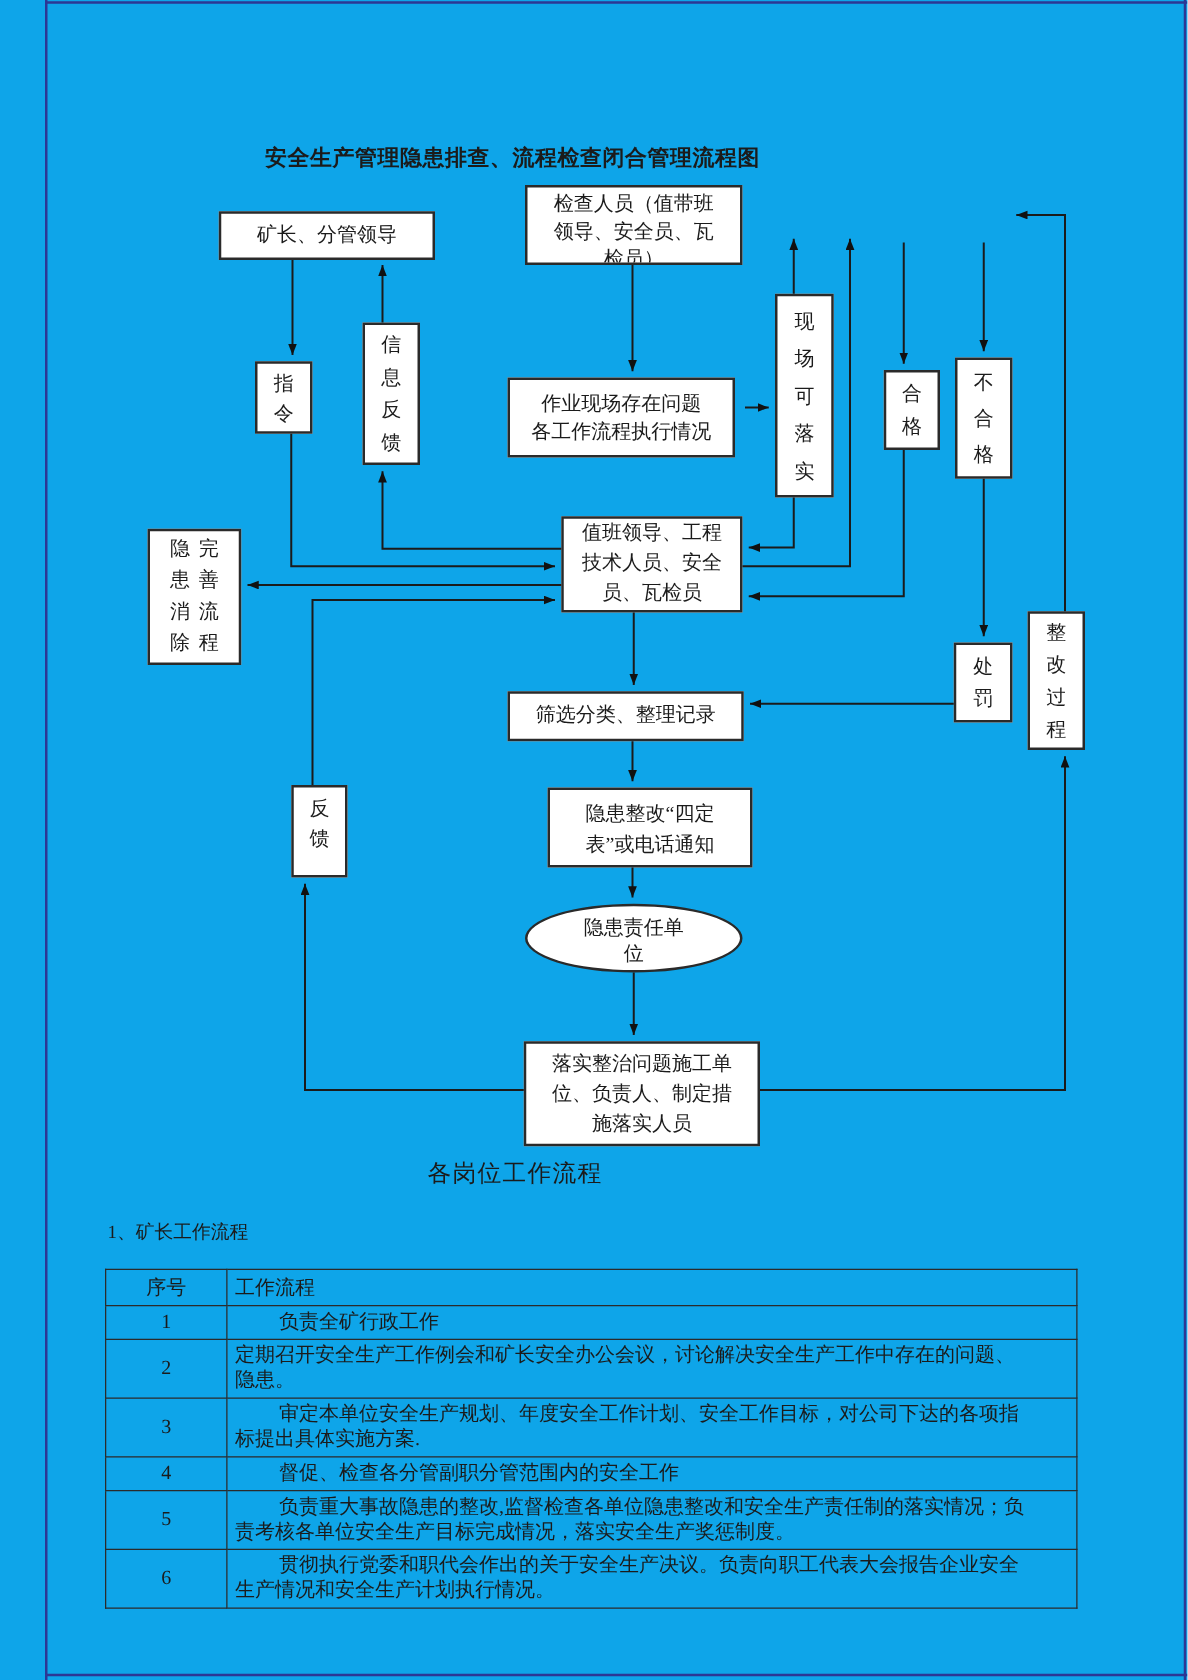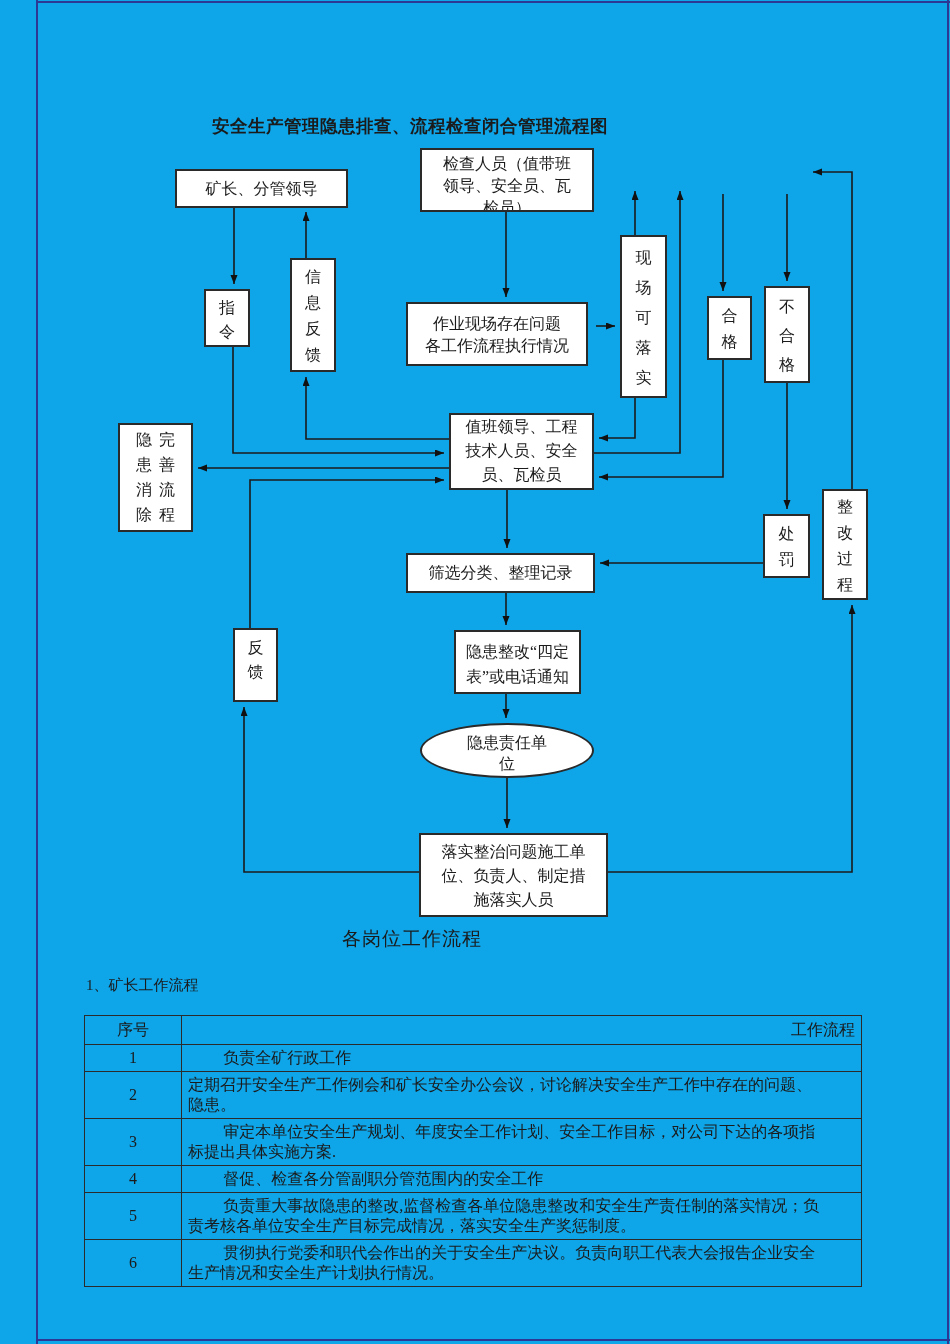--- a/index.html
+++ b/index.html
@@ -19,21 +19,21 @@
              font-weight:bold;font-size:17.5px;letter-spacing:0.5px;}
   .section-title{position:absolute;left:342px;top:926px;font-weight:normal;font-size:19px;
                  letter-spacing:1px;}
   .table-caption{position:absolute;left:86px;top:976px;font-size:15px;}
   
   table.worktable{position:absolute;left:84px;top:995px;width:778px;border-collapse:collapse;
                   font-size:16px;margin-top:20px;}
   table.worktable th, table.worktable td{border:1px solid #2b2b2b;font-weight:normal;
                   padding:3px 6px;vertical-align:middle;}
   table.worktable th.no, table.worktable td.no{width:84px;text-align:center;}
-  table.worktable th{text-align:right;height:22px;}
+  table.worktable th{text-align:left;height:22px;}
   td.txt{white-space:pre-line;line-height:20px;}
   td.txt.ind{text-indent:2.2em;}
   svg.flow{position:absolute;left:0;top:0;pointer-events:none;}
 </style>
 </head>
 <body>
 
 <div id="page">
 
   <div class="frame" style="left:36px;top:0;width:2px;height:1344px;"></div>
@@ -76,21 +76,21 @@
 员、瓦检员</div>
   <div class="node" style="left:763px;top:514px;width:47px;height:64px;padding-top:5px;line-height:26px;">处
 罚</div>
   <div class="node" style="left:822px;top:489px;width:46px;height:111px;padding-top:3px;line-height:26px;">整
 改
 过
 程</div>
   <div class="node" style="left:406px;top:553px;width:189px;height:40px;line-height:36px;">筛选分类、整理记录</div>
   <div class="node" style="left:233px;top:628px;width:45px;height:74px;padding-top:6px;line-height:24px;">反
 馈</div>
-  <div class="node" style="left:454px;top:630px;width:127px;height:64px;padding-top:7px;line-height:25px;">隐患整改“四定
+  <div class="node" style="left:438px;top:630px;width:164px;height:64px;padding-top:7px;line-height:25px;">隐患整改“四定
 表”或电话通知</div>
   <div class="node ellipse" style="left:420px;top:723px;width:174px;height:55px;padding-top:7px;line-height:21px;">隐患责任单
 位</div>
   <div class="node" style="left:419px;top:833px;width:189px;height:84px;padding-top:5px;line-height:24px;">落实整治问题施工单
 位、负责人、制定措
 施落实人员</div>
 
   <svg class="flow" width="950" height="1344" viewBox="0 0 950 1344">
     <defs>
       <marker id="ah" markerWidth="10" markerHeight="8" refX="9" refY="3.5" orient="auto" markerUnits="userSpaceOnUse">

